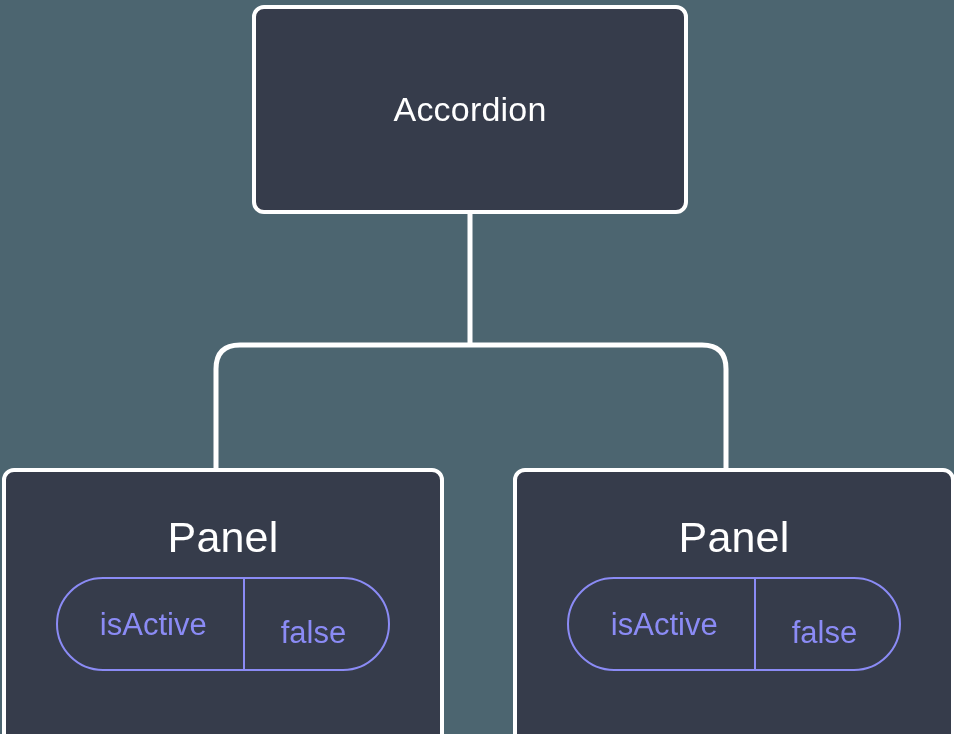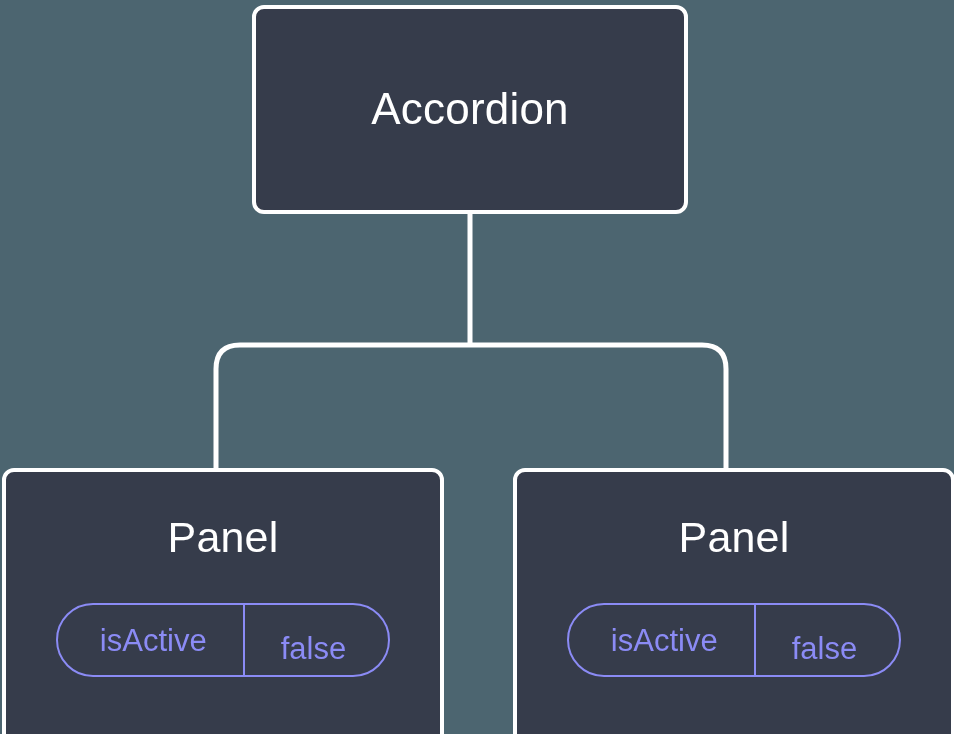--- a/index.html
+++ b/index.html
@@ -65,31 +65,31 @@
   .node-title {
     color: #ffffff;
     font-size: 43px;
     line-height: 1.1;
     font-weight: 400;
     letter-spacing: 0.2px;
     text-align: center;
     white-space: nowrap;
   }
   .node-root .node-title {
-    font-size: 44px;
+    font-size: 34px;
   }
 
   
   .prop-pill {
-    margin-top: 42px;
+    margin-top: 16px;
     display: flex;
     align-items: stretch;
     border: 2px solid #8b8bf5;
     border-radius: 999px;
-    height: 74px;
+    height: 94px;
     box-sizing: border-box;
     overflow: hidden;
   }
   .prop-key,
   .prop-val {
     display: flex;
     align-items: center;
     justify-content: center;
     color: #8b8bf5;
     font-size: 31px;

